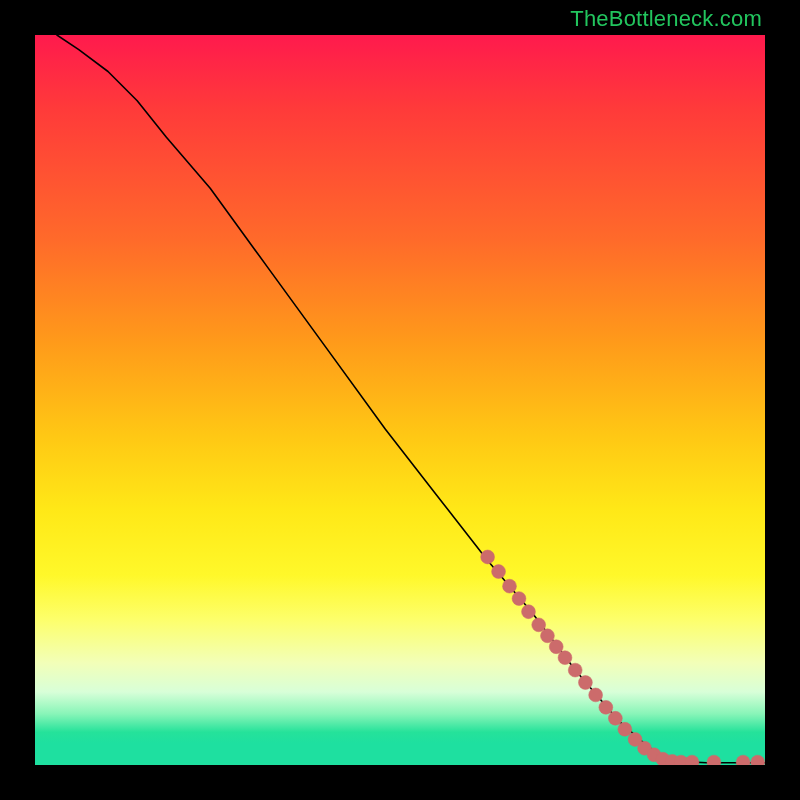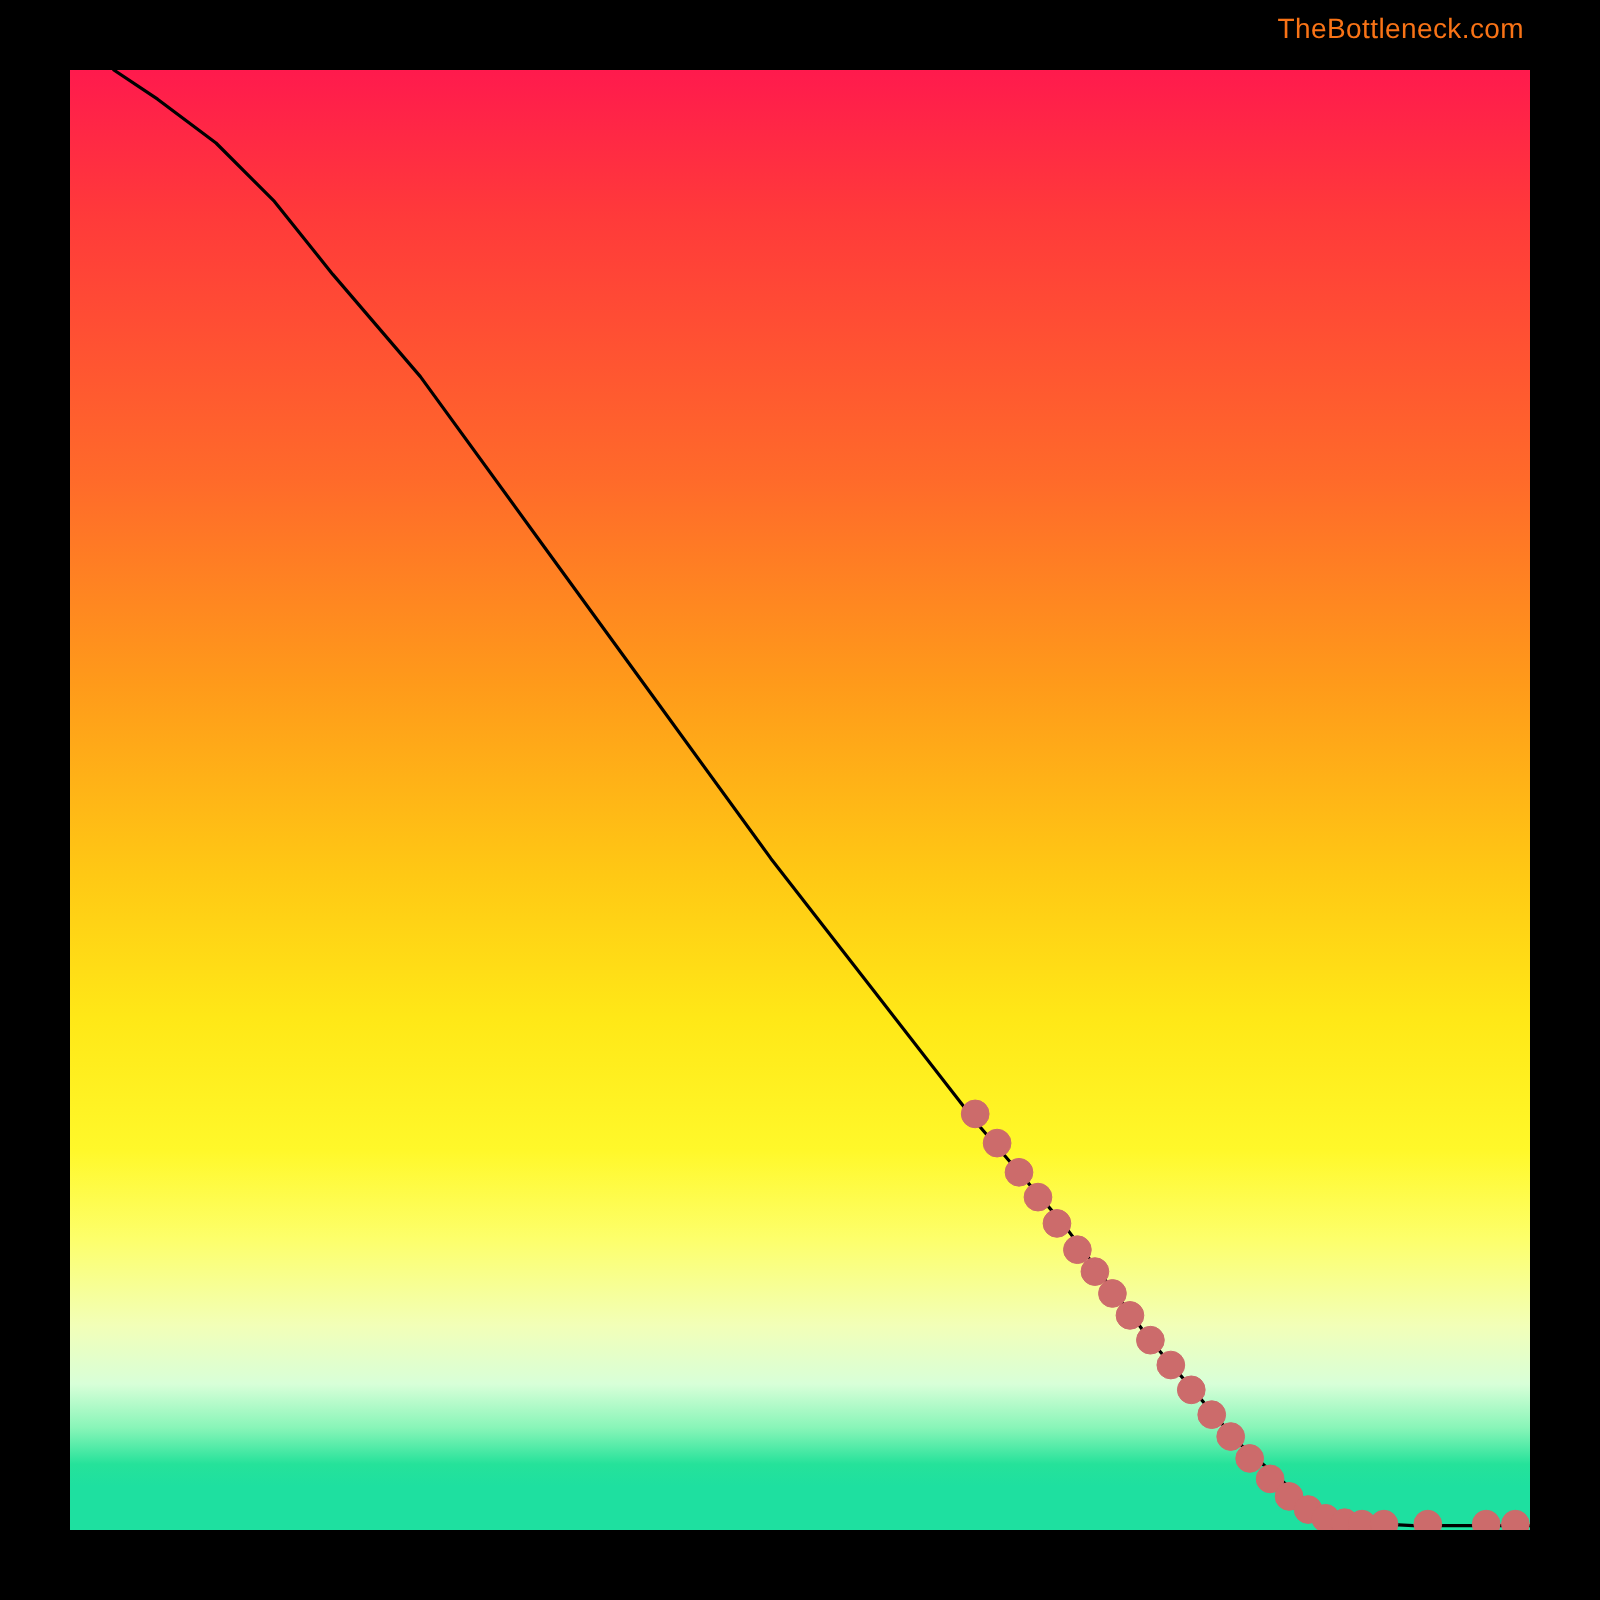--- a/index.html
+++ b/index.html
@@ -40,22 +40,22 @@
       #25e29a 95.5%,
       #1ee0a0 97%,
       #1ee0a0 100%
     );
     overflow: hidden;
   }
   .watermark {
     position: absolute;
     top: 6px;
     right: 38px;
-    color: #f97316;
-    font-size: 14px;
+    color: #22c55e;
+    font-size: 22px;
     font-family: Arial, Helvetica, sans-serif;
     letter-spacing: 0.2px;
   }
   svg.curve {
     position: absolute;
     left: 0;
     top: 0;
     width: 730px;
     height: 730px;
     overflow: visible;

